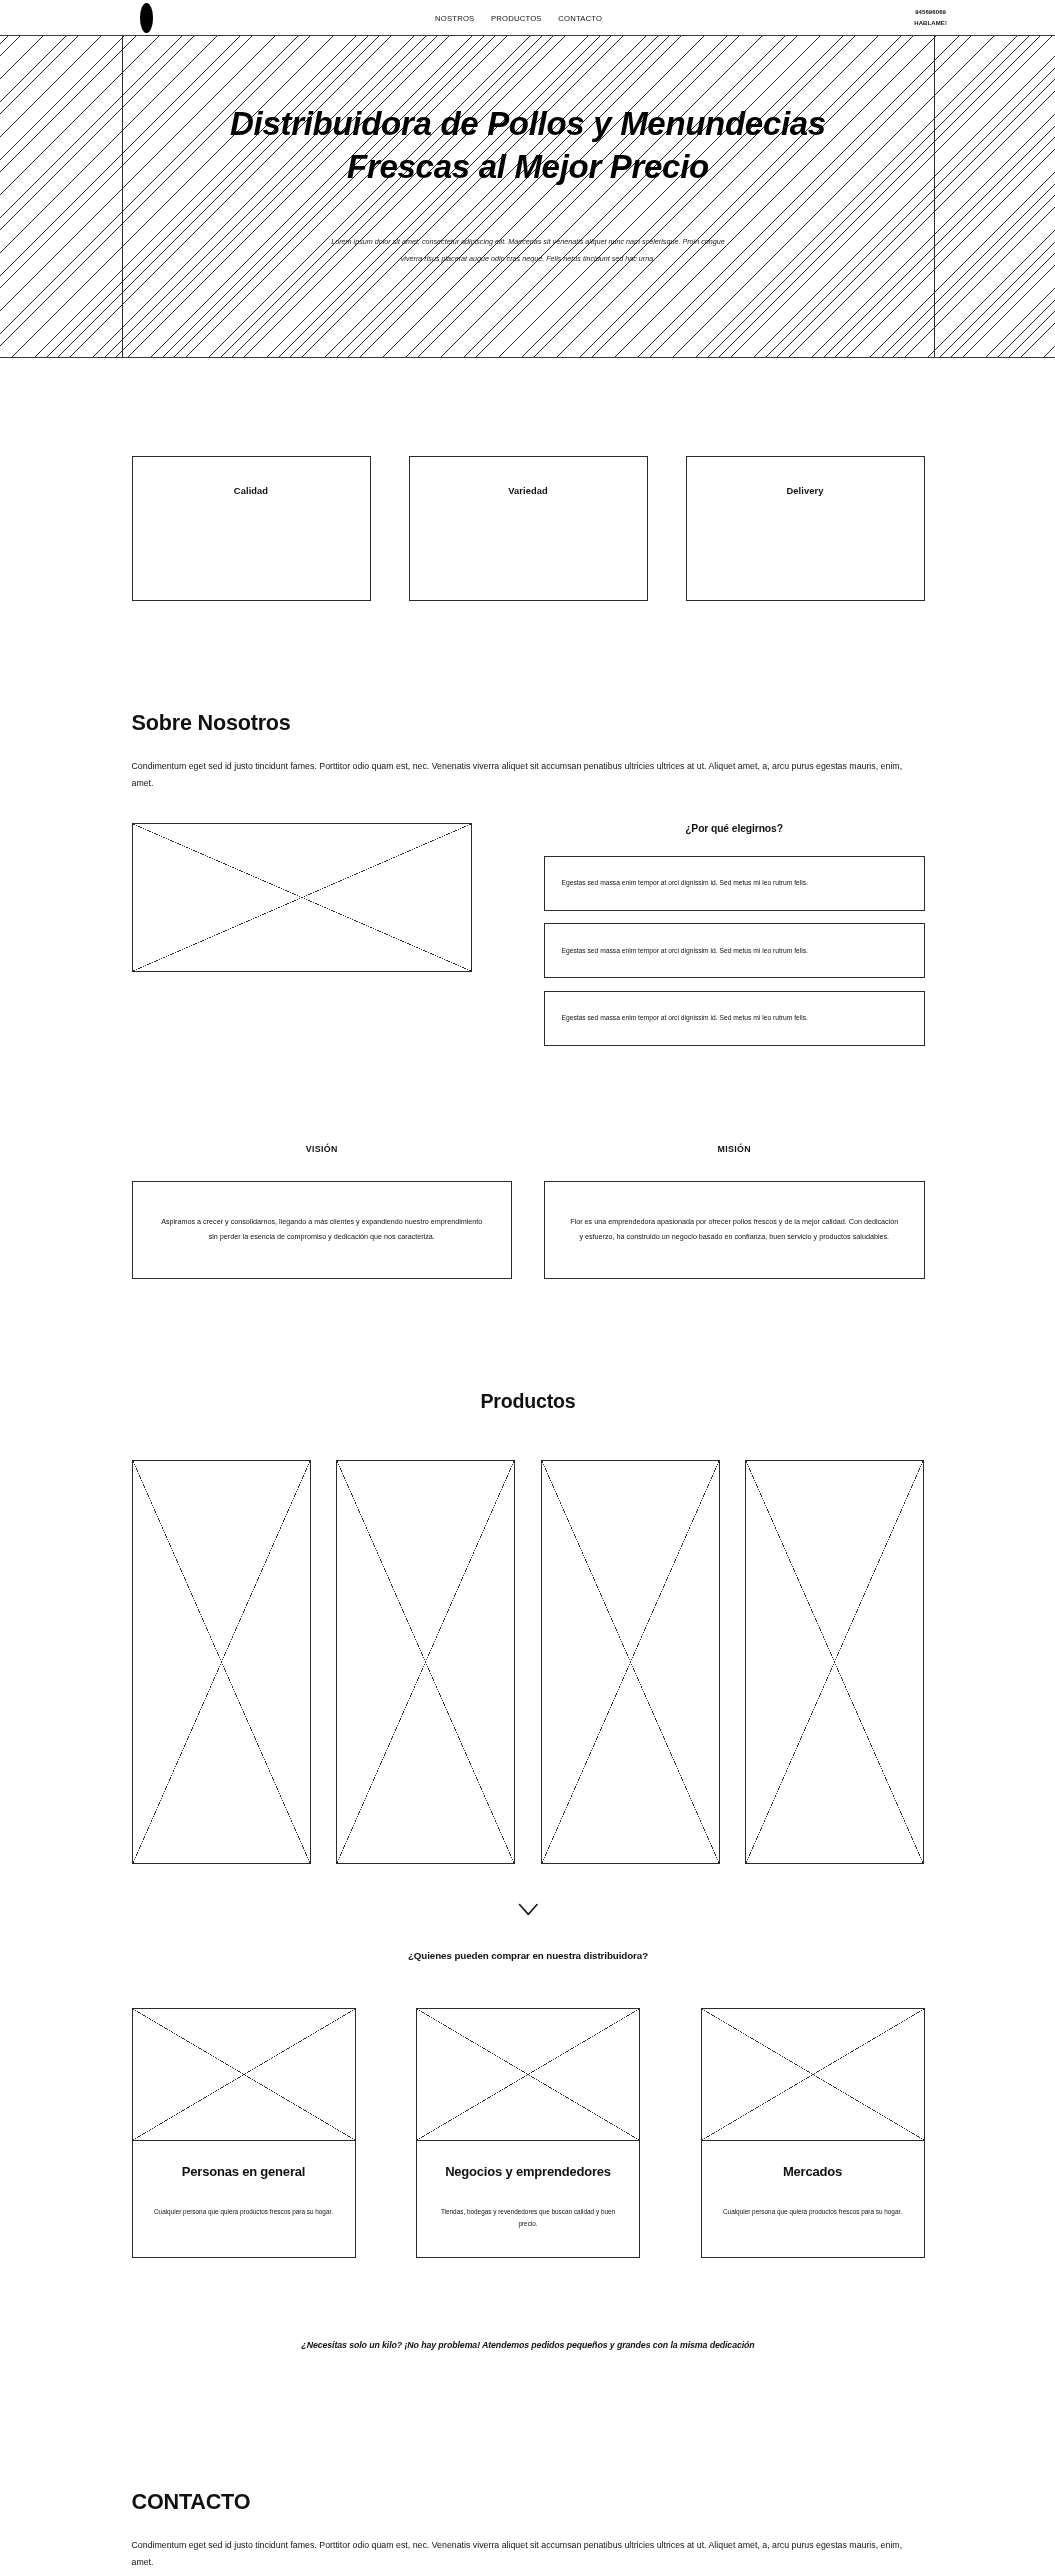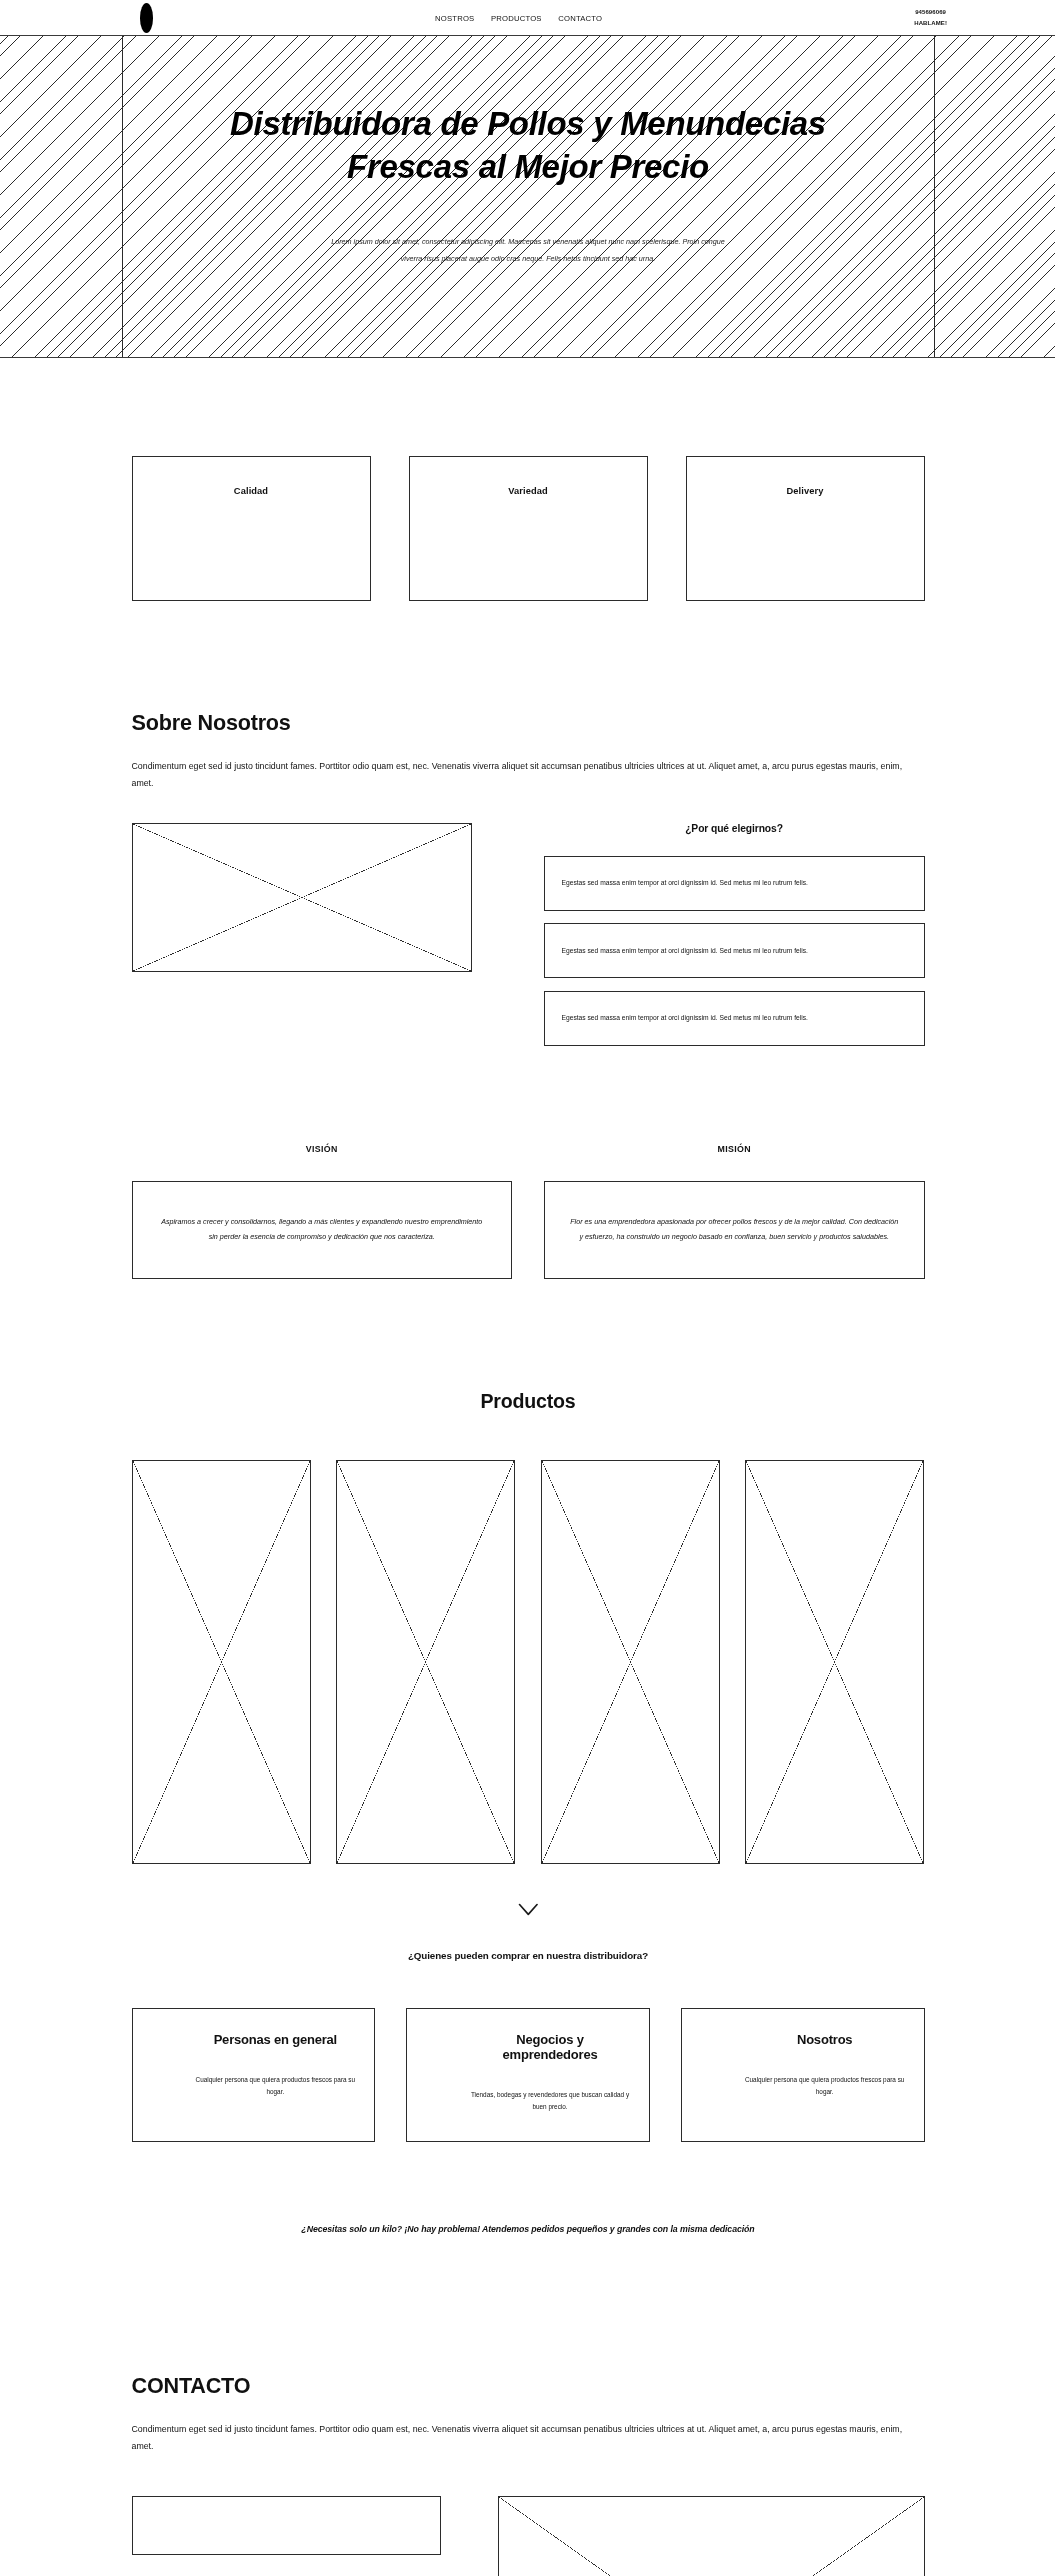--- a/index.html
+++ b/index.html
@@ -200,21 +200,20 @@
     letter-spacing: 0.4px;
     margin-bottom: 27px;
   }
   .vm-card {
     border: 0.5px solid #2b2b2b;
     min-height: 98px;
     display: flex;
     align-items: center;
     justify-content: flex-end;
     padding: 13.4px 24px;
-    font-style: italic;
   }
   .vm-card-text {
     text-align: center;
     font-size: 7.2px;
     line-height: 2.0;
   }
 
   
   .productos { margin-top: 111px; }
   .section-title-center {
@@ -271,25 +270,24 @@
     font-weight: 700;
     letter-spacing: -0.1px;
   }
   .buyer-grid {
     margin-top: 47px;
     display: flex;
     gap: 31px;
     justify-content: space-between;
   }
   .buyer-card {
-    width: 244px;
+    width: 224px;
     border: 0.5px solid #2b2b2b;
     display: flex;
-    flex-direction: row;
-    gap: 44px;
+    flex-direction: column;
   }
   .buyer-img {
     height: 132px;
     border-bottom: 0.5px solid #2b2b2b;
     position: relative;
     overflow: hidden;
   }
   .buyer-img::before, .buyer-img::after {
     content: "";
     position: absolute; left: 0; top: 0; width: 100%; height: 100%;
@@ -471,21 +469,21 @@
       <div class="buyer-card">
         <div class="buyer-img"></div>
         <div class="buyer-body">
           <div class="buyer-name">Negocios y emprendedores</div>
           <div class="buyer-desc">Tiendas, bodegas y revendedores que buscan calidad y buen precio.</div>
         </div>
       </div>
       <div class="buyer-card">
         <div class="buyer-img"></div>
         <div class="buyer-body">
-          <div class="buyer-name">Nosotros</div>
+          <div class="buyer-name">Mercados</div>
           <div class="buyer-desc">Cualquier persona que quiera productos frescos para su hogar.</div>
         </div>
       </div>
     </div>
 
     <p class="tagline">¿Necesitas solo un kilo? ¡No hay problema! Atendemos pedidos pequeños y grandes con la misma dedicación</p>
   </section>
 
   <section class="wrap contacto">
     <h2 class="contacto-title">CONTACTO</h2>

